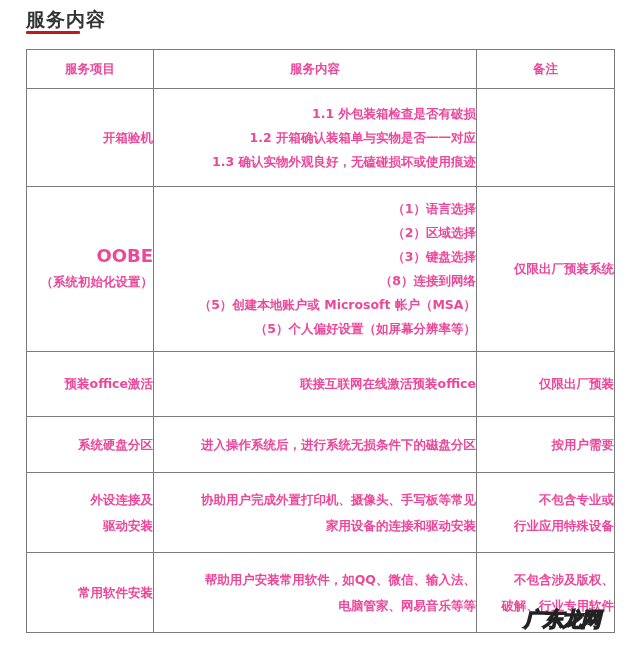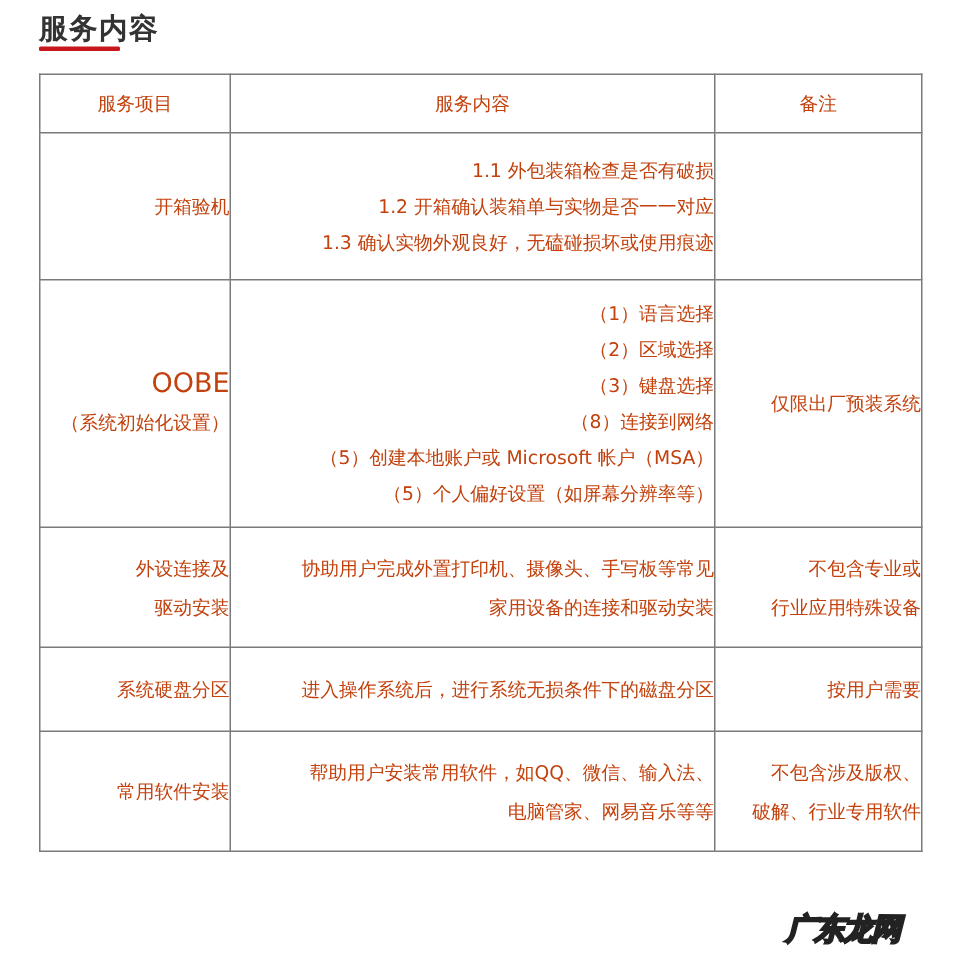--- a/index.html
+++ b/index.html
@@ -40,22 +40,22 @@
       top: 49px;
       width: 588px;
       border-collapse: collapse;
       table-layout: fixed;
       font-size: 12.5px;
     }
     .service-table td, .service-table th {
       border: 1.5px solid #7a7a7a;
       padding: 0;
       vertical-align: middle;
-      color: #c2410c;
-      font-weight: normal;
+      color: #ec4899;
+      font-weight: bold;
     }
     .service-table th {
       height: 38px;
       text-align: center;
       font-size: 12.5px;
     }
     .col-item { width: 127px; }
     .col-content { width: 323px; }
     .col-note { width: 138px; }
     td.item-cell, td.note-cell {
@@ -126,45 +126,56 @@
         <span class="line">（3）键盘选择</span>
         <span class="line">（8）连接到网络</span>
         <span class="line">（5）创建本地账户或 Microsoft 帐户（MSA）</span>
         <span class="line">（5）个人偏好设置（如屏幕分辨率等）</span>
       </td>
       <td class="note-cell">
         <span class="line">仅限出厂预装系统</span>
       </td>
     </tr>
 
+    <tr style="height:65px;">
+      <td class="item-cell">
+        <span class="line">预装office激活</span>
+      </td>
+      <td class="content-cell">
+        <span class="line">联接互联网在线激活预装office</span>
+      </td>
+      <td class="note-cell">
+        <span class="line">仅限出厂预装</span>
+      </td>
+    </tr>
+
+    <tr style="height:56px;">
+      <td class="item-cell">
+        <span class="line">系统硬盘分区</span>
+      </td>
+      <td class="content-cell">
+        <span class="line">进入操作系统后，进行系统无损条件下的磁盘分区</span>
+      </td>
+      <td class="note-cell">
+        <span class="line">按用户需要</span>
+      </td>
+    </tr>
 
     <tr style="height:80px;">
       <td class="item-cell">
         <span class="line">外设连接及</span>
         <span class="line">驱动安装</span>
       </td>
       <td class="content-cell" style="line-height:26px;">
         <span class="line" style="line-height:26px;">协助用户完成外置打印机、摄像头、手写板等常见</span>
         <span class="line" style="line-height:26px;">家用设备的连接和驱动安装</span>
       </td>
       <td class="note-cell">
         <span class="line">不包含专业或</span>
         <span class="line">行业应用特殊设备</span>
-      </td>
-    </tr>
-
-    <tr style="height:56px;">
-      <td class="item-cell">
-        <span class="line">系统硬盘分区</span>
-      </td>
-      <td class="content-cell">
-        <span class="line">进入操作系统后，进行系统无损条件下的磁盘分区</span>
-      </td>
-      <td class="note-cell">
-        <span class="line">按用户需要</span>
       </td>
     </tr>
 
     <tr style="height:80px;">
       <td class="item-cell">
         <span class="line">常用软件安装</span>
       </td>
       <td class="content-cell">
         <span class="line" style="line-height:26px;">帮助用户安装常用软件，如QQ、微信、输入法、</span>
         <span class="line" style="line-height:26px;">电脑管家、网易音乐等等</span>

